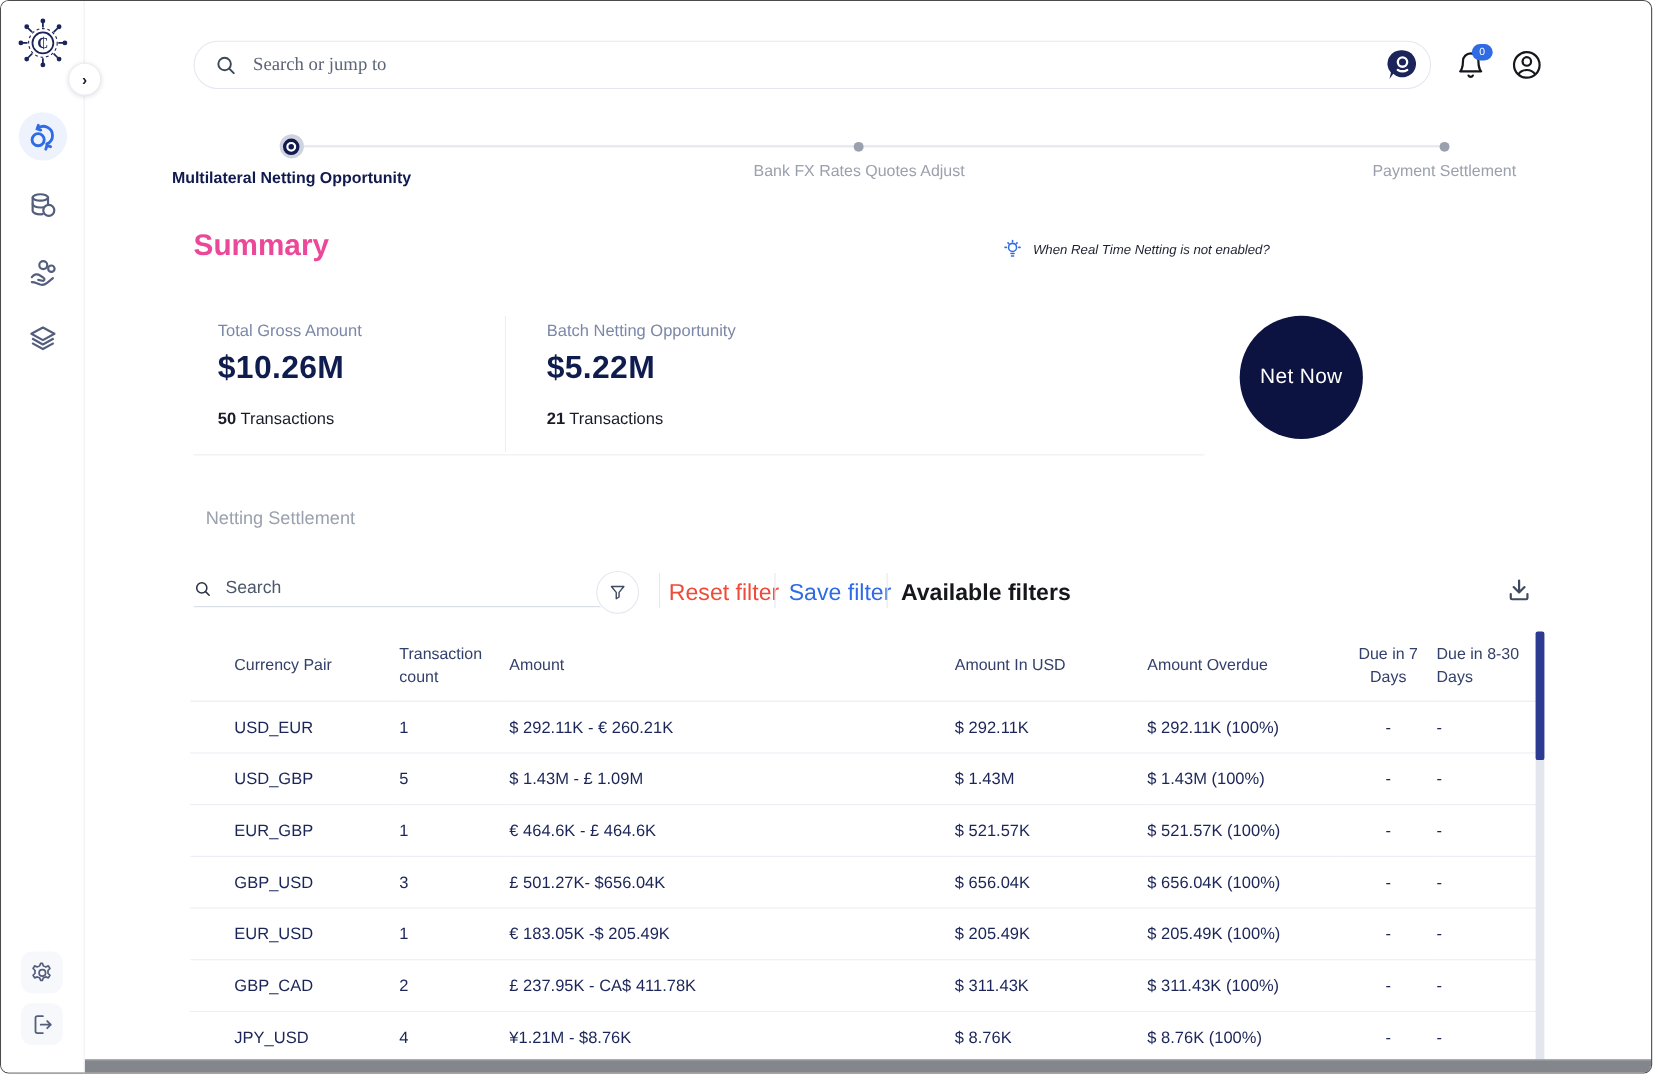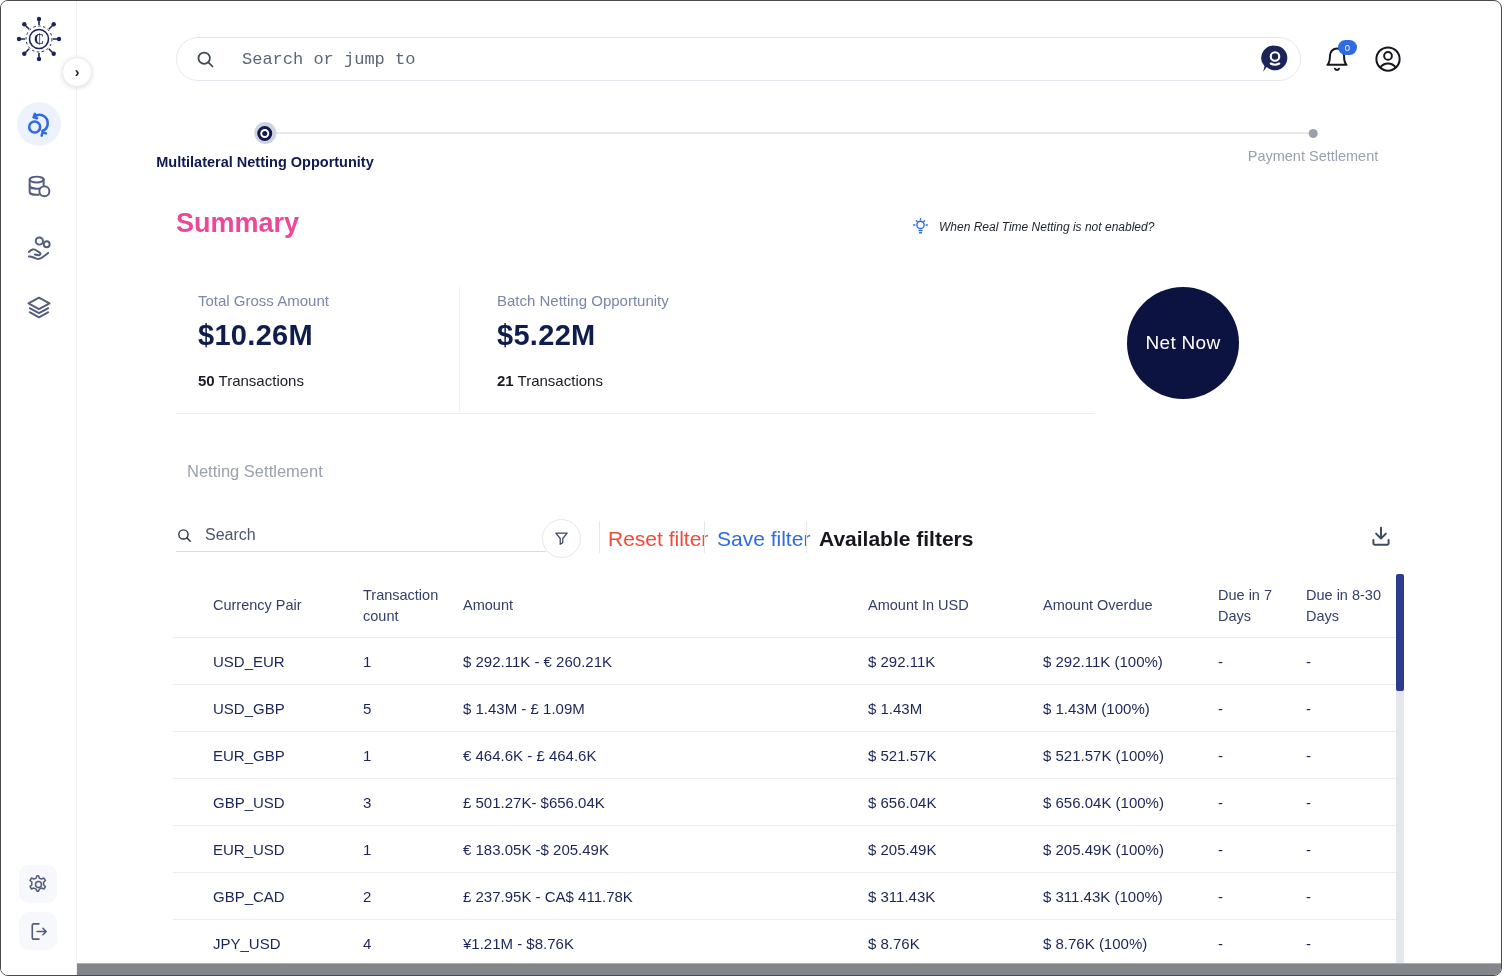--- a/index.html
+++ b/index.html
@@ -9,21 +9,21 @@
   
   .sidebar{position:absolute;left:0;top:0;width:75px;height:100%;border-right:1px solid #eef0f4;background:#fff;z-index:5;}
   .logo{position:absolute;left:13px;top:13px;width:50px;height:50px;}
   .collapse-btn{position:absolute;left:61px;top:56px;width:28px;height:28px;border-radius:50%;background:#fff;border:1px solid #ececf1;box-shadow:0 1px 5px rgba(20,20,60,.14);display:flex;align-items:center;justify-content:center;font-size:14px;font-weight:700;color:#17192b;cursor:pointer;z-index:6;}
   .nav-item{position:absolute;left:50%;transform:translateX(-50%);display:flex;align-items:center;justify-content:center;cursor:pointer;}
   .nav-active{width:44px;height:44px;border-radius:50%;background:#edf2fc;}
   .bottom-btn{position:absolute;left:18px;width:38px;height:38px;border-radius:10px;background:#f7f8fb;display:flex;align-items:center;justify-content:center;cursor:pointer;}
 
   
   .search-bar{position:absolute;left:175px;top:36px;width:1125px;height:44px;border:1px solid #e4e7ee;border-radius:22px;display:flex;align-items:center;box-sizing:border-box;padding:0 8px 0 18px;background:#fff;}
-  .search-bar input{flex:1;border:none;outline:none;font-size:17px;color:#2c3246;font-family:Liberation Mono, monospace;margin-left:24px;background:transparent;}
+  .search-bar input{flex:1;border:none;outline:none;font-size:17px;color:#2c3246;font-family:Liberation Serif, serif;margin-left:12px;background:transparent;}
   .search-bar input::placeholder{color:#5c6676;}
   .assistant-btn{width:34px;height:34px;cursor:pointer;flex:0 0 auto;}
   .bell-wrap{position:absolute;left:1322px;top:44px;width:30px;height:30px;cursor:pointer;}
   .badge{position:absolute;right:-4px;top:-5px;min-width:15px;height:15px;border-radius:8px;background:#2f6be5;color:#fff;font-size:9.5px;display:flex;align-items:center;justify-content:center;padding:0 2px;}
   .user-btn{position:absolute;left:1372px;top:43px;width:30px;height:30px;cursor:pointer;}
 
   
   .step-line{position:absolute;left:264px;top:131px;width:1048px;height:2px;background:#e6e8ee;}
   .step{position:absolute;transform:translateX(-50%);text-align:center;}
   .dot-halo{width:22px;height:22px;border-radius:50%;background:#cfd3e0;display:flex;align-items:center;justify-content:center;margin:0 auto;}
@@ -68,21 +68,21 @@
   
   .tbl-wrap{position:absolute;left:172px;top:573px;width:1228px;}
   table{border-collapse:collapse;table-layout:fixed;width:1228px;}
   th{font-weight:400;color:#33406b;font-size:14.5px;text-align:left;vertical-align:middle;height:63px;line-height:1.4;border-bottom:1px solid #e9ebf0;padding:0;}
   td{font-size:15px;color:#1b2559;height:46px;border-bottom:1px solid #edeef3;padding:0;}
   .c0{width:190px;padding-left:40px;box-sizing:border-box;}
   .c1{width:100px;}
   .c2{width:405px;}
   .c3{width:175px;}
   .c4{width:175px;}
-  .c5{width:88px;text-align:left;}
+  .c5{width:88px;text-align:center;}
   .c6{width:95px;}
   .vscroll{position:absolute;left:1395px;top:573px;width:8px;height:392px;background:#e3e6ed;border-radius:4px;}
   .vthumb{position:absolute;left:0;top:0;width:8px;height:117px;background:#2c3a92;border-radius:2px;cursor:grab;}
   .hscroll{position:absolute;left:75px;right:0;bottom:0;height:11px;background:#83878b;border-top:1px solid #aaadb2;cursor:grab;}
 
   svg{display:block;}
 </style>
 </head>
 <body>
 
@@ -225,20 +225,24 @@
 
   <div class="step" style="left:264px;top:121px;">
     <div class="dot-halo">
         <div class="dot-ring">
           <div class="dot-core"></div>
         </div>
       </div>
     <div class="step-label active">Multilateral Netting Opportunity</div>
   </div>
 
+  <div class="step" style="left:780px;top:121px;">
+    <div class="dot-small"></div>
+    <div class="step-label idle">Bank FX Rates Quotes Adjust</div>
+  </div>
 
   <div class="step" style="left:1312px;top:121px;">
     <div class="dot-small"></div>
     <div class="step-label idle">Payment Settlement</div>
   </div>
 
   <div class="page-title">Summary</div>
 
   <div class="hint">
     <span>

